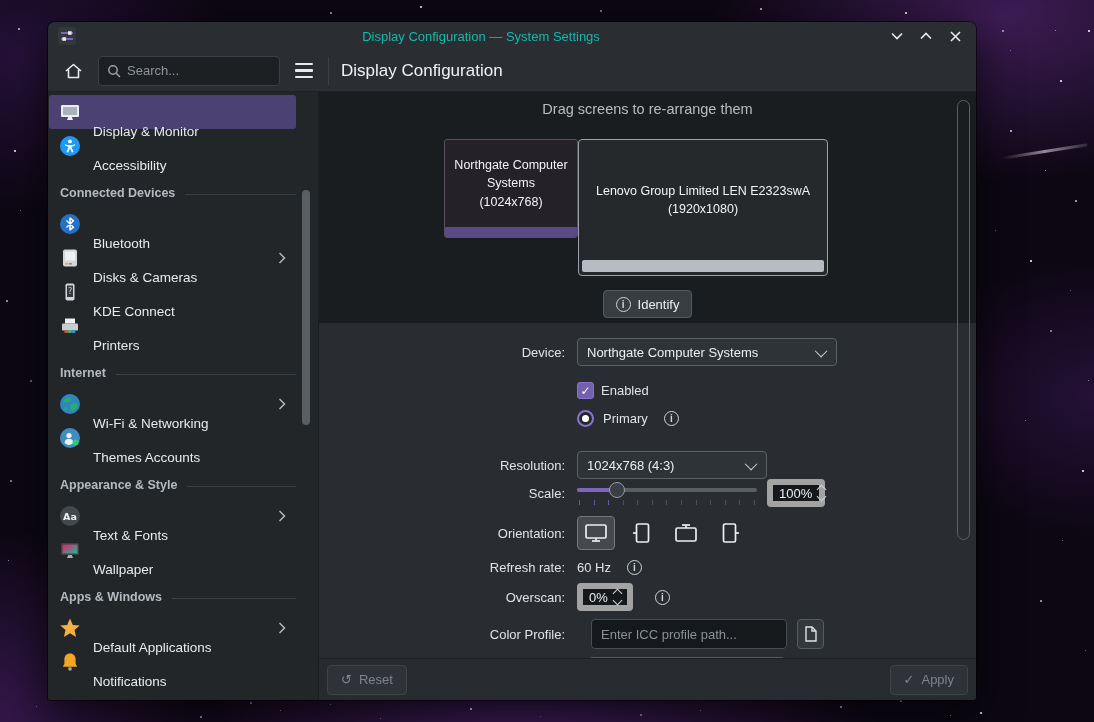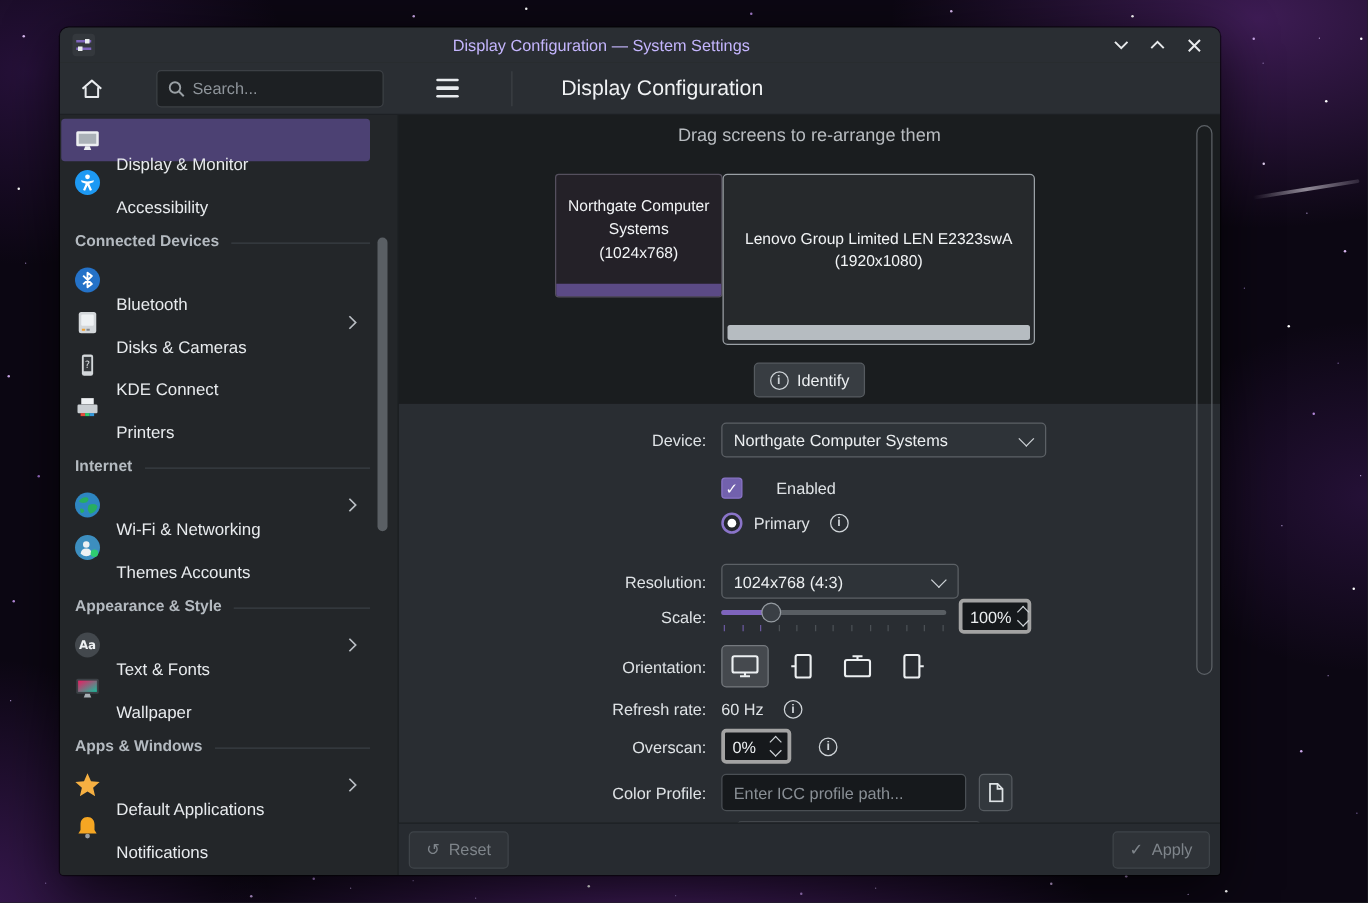--- a/index.html
+++ b/index.html
@@ -35,26 +35,26 @@
 
   
   .win{ position:absolute; left:48px; top:22px; width:928px; height:678px;
     background:#232629; border-radius:7px 7px 3px 3px; overflow:hidden;
     box-shadow:0 12px 44px rgba(0,0,0,.65), 0 0 0 1px rgba(0,0,0,.55);
     display:flex; flex-direction:column; }
 
   
   .tbar{ height:28px; background:#2a2e33; display:flex; align-items:center; padding:0 10px; flex:0 0 auto; }
   .appicon{ width:18px; height:18px; border-radius:3px; background:#34383d; display:flex; align-items:center; justify-content:center; }
-  .tbar-title{ flex:1; text-align:center; color:#c4b5fd; font-size:13px; }
+  .tbar-title{ flex:1; text-align:center; color:#14b8a6; font-size:13px; }
   .tbar-btns{ display:flex; gap:7px; align-items:center; }
   .tbtn{ width:22px; height:22px; display:flex; align-items:center; justify-content:center; color:#e8eaec; cursor:default; }
 
   
-  .hdr{ height:42px; background:#2a2e33; border-bottom:1px solid #1d2024; display:flex; align-items:center; padding:0 8px; flex:0 0 auto;gap:27px; }
+  .hdr{ height:42px; background:#2a2e33; border-bottom:1px solid #1d2024; display:flex; align-items:center; padding:0 8px; flex:0 0 auto; }
   .homebtn{ width:34px; height:30px; display:flex; align-items:center; justify-content:center; border-radius:4px; }
   .searchbox{ width:182px; height:30px; margin-left:8px; background:#1d2023; border:1px solid #3c4045; border-radius:4px;
     display:flex; align-items:center; padding:0 8px; gap:6px; }
   .searchbox input{ background:transparent; border:none; outline:none; color:#cfd4d8; font-size:13px; width:130px;
     font-family:"Liberation Sans","DejaVu Sans",sans-serif; }
   .searchbox input::placeholder{ color:#8f959b; }
   .hamb{ width:28px; height:30px; margin-left:10px; display:flex; flex-direction:column; justify-content:center; gap:4px; align-items:center; }
   .hamb div{ width:18px; height:2.5px; background:#e8ebee; border-radius:1px; }
   .hdr-sep{ width:1px; height:28px; background:#3c4045; margin:0 12px 0 10px; }
   .page-title{ color:#f0f2f4; font-size:17px; }
@@ -107,31 +107,31 @@
   .info{ width:15px; height:15px; border-radius:50%; border:1.5px solid #cfd4d8; color:#cfd4d8;
     font-size:10px; font-weight:bold; display:flex; align-items:center; justify-content:center; font-style:normal; }
   .slider{ width:180px; position:relative; height:26px; }
   .slider .track{ position:absolute; left:0; right:0; top:8px; height:4px; background:#595e63; border-radius:2px; }
   .slider .fill{ position:absolute; left:0; width:22%; top:8px; height:4px; background:#7e64bd; border-radius:2px; }
   .slider .knob{ position:absolute; left:calc(22% - 8px); top:2px; width:16px; height:16px; border-radius:50%;
     background:#3a3f45; border:1.5px solid #969ca2; }
   .slider .ticks{ position:absolute; left:2px; right:2px; top:20px; display:flex; justify-content:space-between; }
   .slider .ticks i{ width:1px; height:5px; background:#4b5055; }
   .slider .ticks i.p{ background:#6a589e; }
-  .spin{ height:28px; background:#16191c; border:3px solid #a3a3a3; border-radius:4px;
+  .spin{ height:28px; background:#16191c; border:6px solid #a3a3a3; border-radius:4px;
     display:flex; align-items:center; padding:0 6px; color:#eceff1; gap:6px; }
   .spin .arrows{ display:flex; flex-direction:column; gap:3px; margin-left:auto; }
   .spin .arrows b{ width:7px; height:7px; border-left:1.6px solid #cfd4d8; border-bottom:1.6px solid #cfd4d8; display:block; }
   .spin .arrows b.up{ transform:rotate(135deg); }
   .spin .arrows b.dn{ transform:rotate(-45deg); margin-top:-3px; }
   .or-btn{ width:38px; height:34px; display:flex; align-items:center; justify-content:center; border-radius:4px;
     border:1px solid transparent; margin-right:7px; }
   .or-btn.sel{ background:#45494e; border-color:#75797e; }
   .txtin{ width:196px; height:30px; background:#16191c; border:1px solid #4a4f54; border-radius:4px;
-    color:#cfd4d8; font-size:13px; padding:0 9px; outline:none; font-family:"Liberation Sans","DejaVu Sans",sans-serif; }
+    color:#cfd4d8; font-size:13px; padding:0 9px; outline:none; font-family:"Liberation Sans","DejaVu Sans",sans-serif;margin-left:14px; }
   .txtin::placeholder{ color:#8a9096; }
   .browse{ width:27px; height:30px; background:#33383d; border:1px solid #565b60; border-radius:4px;
     display:flex; align-items:center; justify-content:center; margin-left:10px; }
   .sliver{ width:196px; height:9px; margin:8px 0 0 270px; background:#16191c;
     border:1px solid #565b60; border-bottom:none; border-radius:4px 4px 0 0; }
 
   
   .foot{ height:42px; background:#272b30; border-top:1px solid #1d2023; display:flex; align-items:center;
     justify-content:space-between; padding:0 8px; flex:0 0 auto; }
   .fbtn{ height:30px; border-radius:4px; background:#2f3338; border:1px solid #3f4449; color:#7e848a;
@@ -397,21 +397,21 @@
             <span class="flabel">Device:</span>
             <span class="combo" style="width:260px">
               <span>Northgate Computer Systems</span>
               <span class="chev"></span>
             </span>
           </div>
 
           <div class="frow" style="margin-top:16px">
             <span class="flabel"></span>
             <span class="cb">✓</span>
-            <span style="margin-left:27px">Enabled</span>
+            <span style="margin-left:7px">Enabled</span>
           </div>
 
           <div class="frow" style="margin-top:11px">
             <span class="flabel"></span>
             <span class="radio">
                 <i></i>
               </span>
             <span style="margin-left:9px">Primary</span>
             <span class="info" style="margin-left:16px">i</span>
           </div>

